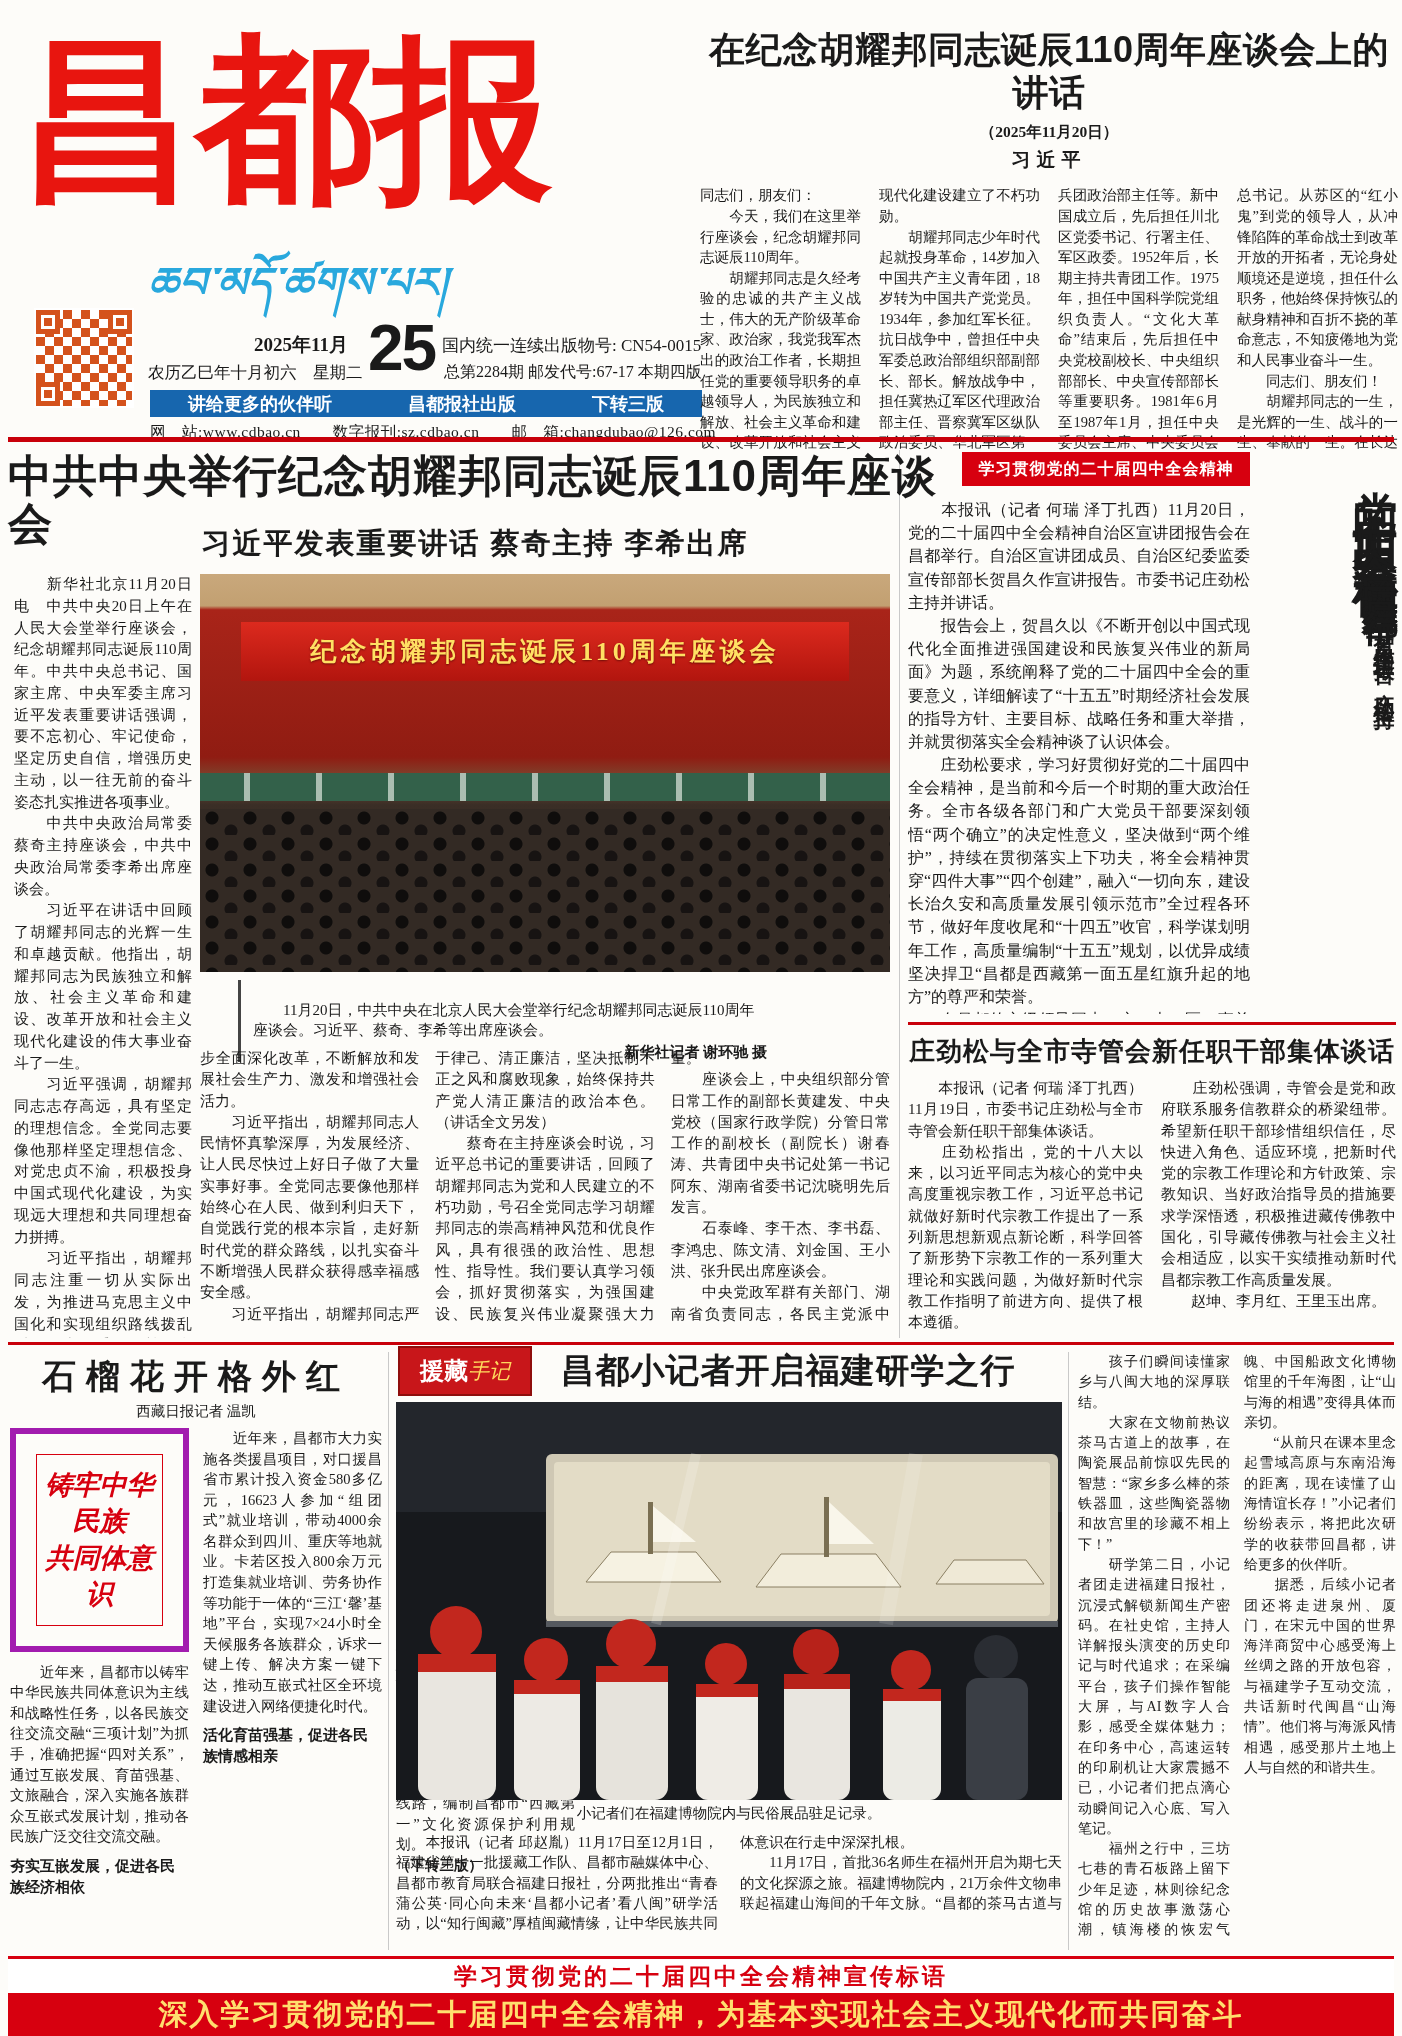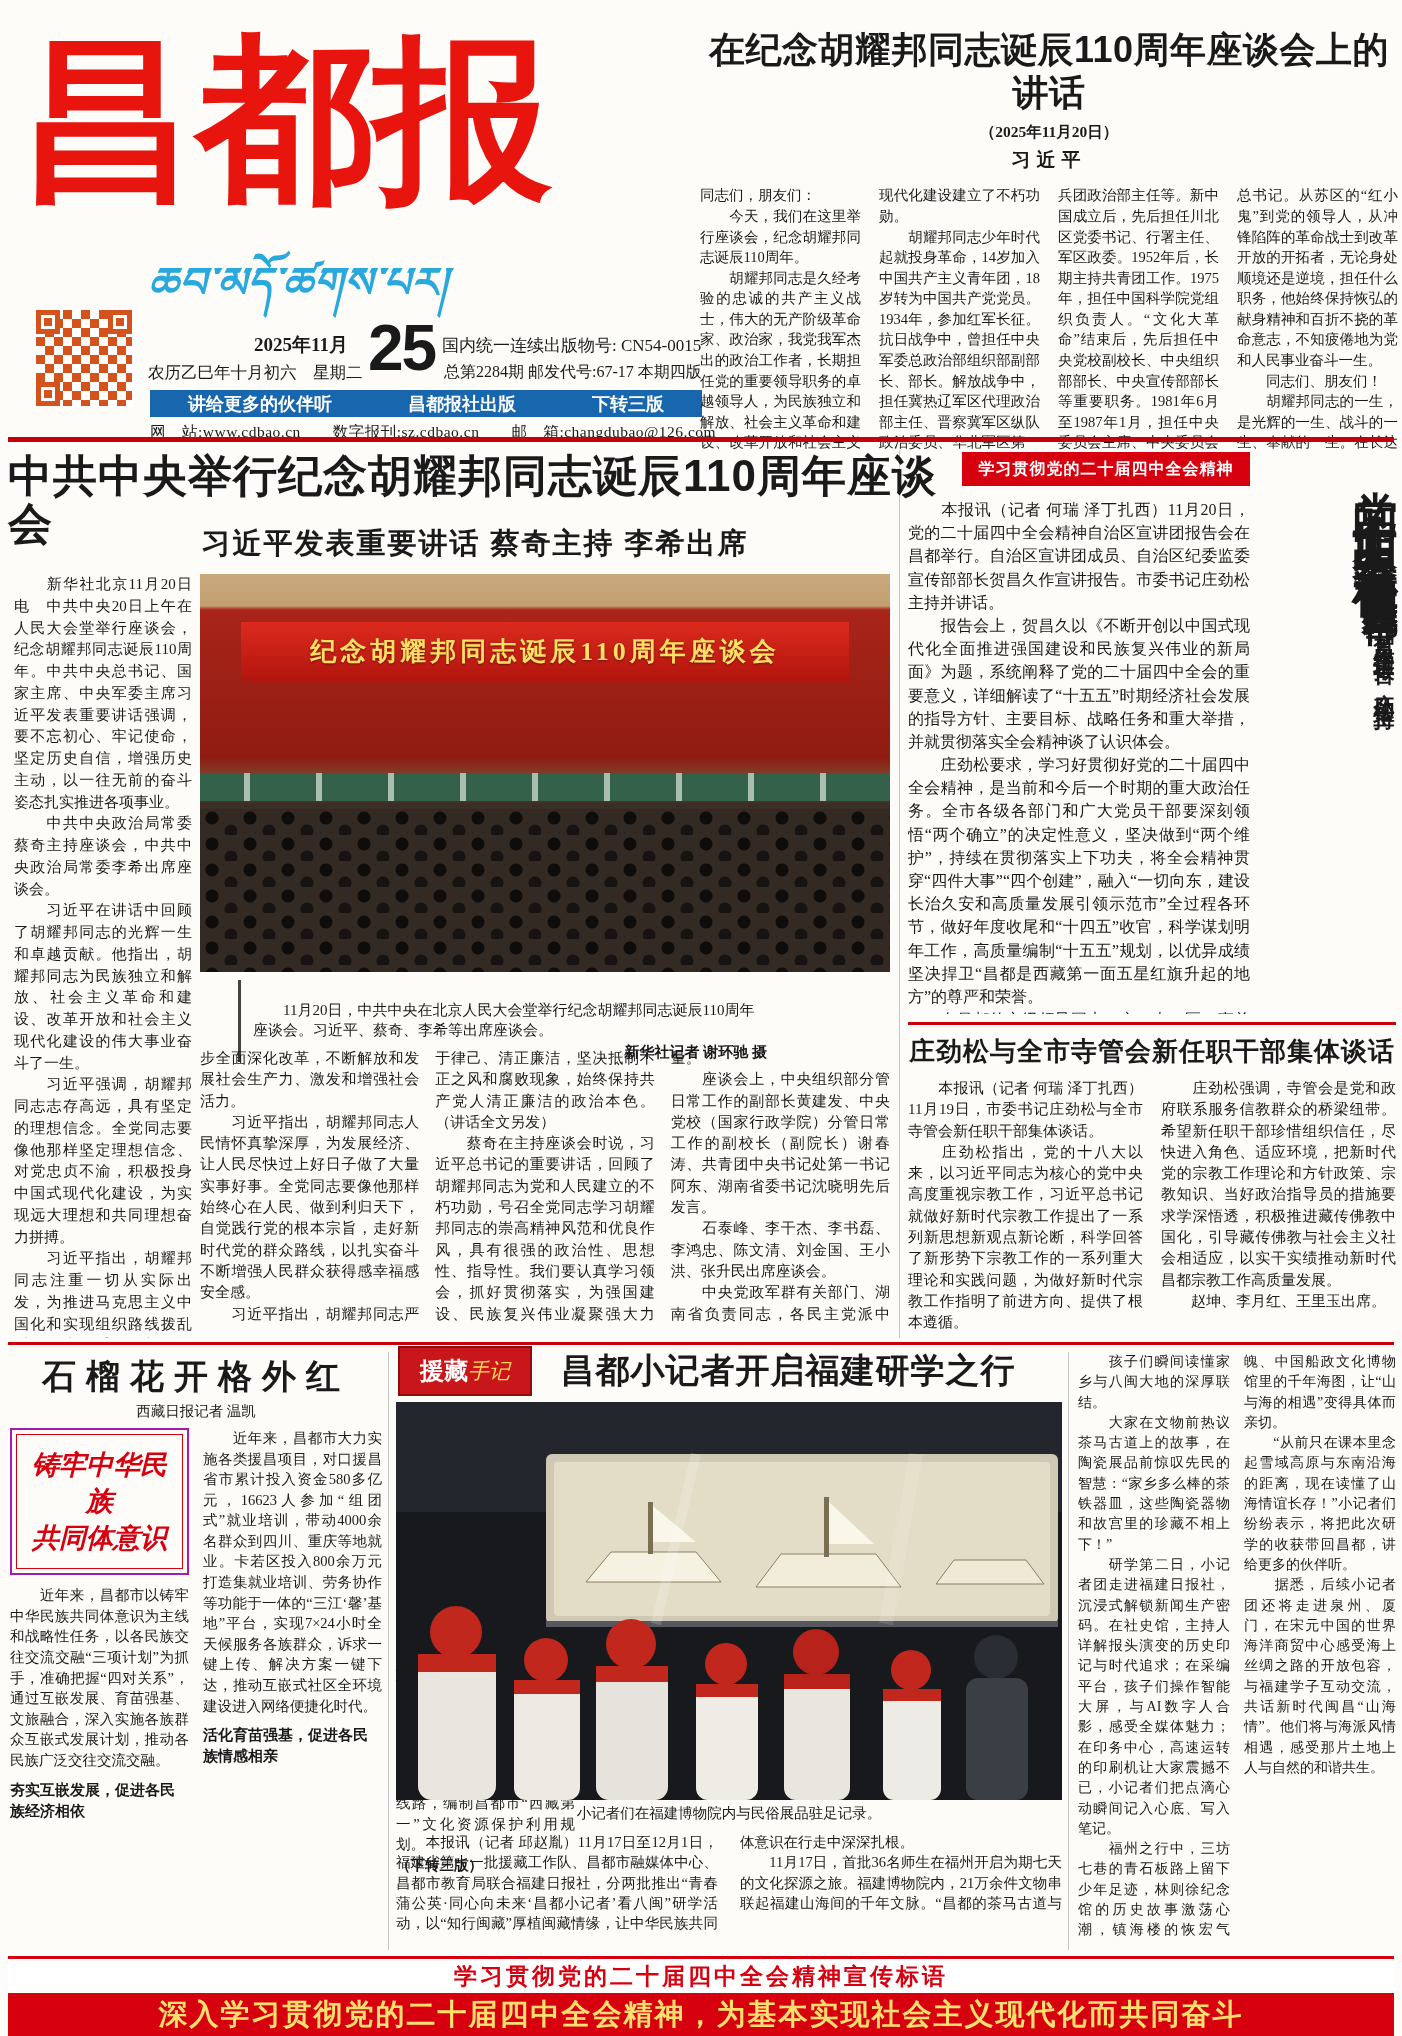--- a/index.html
+++ b/index.html
@@ -79,21 +79,21 @@
   #talk-headline{left:908px;top:1034px;width:488px;text-align:center;font-size:26px;font-weight:900;letter-spacing:1px;}
   #talk-body{left:908px;top:1078px;width:488px;height:260px;column-count:2;column-gap:18px;column-fill:auto;
     font-size:15px;line-height:1.42;}
 
   
   #pom-headline{left:10px;top:1354px;width:372px;text-align:center;font-size:34px;font-weight:900;
     letter-spacing:10px;font-family:"Liberation Serif",serif;}
   #pom-byline{left:10px;top:1402px;width:372px;text-align:center;font-size:14.5px;}
   #pom-cols{left:10px;top:1428px;width:372px;height:522px;column-count:2;column-gap:14px;column-fill:auto;
     font-size:14.5px;line-height:1.42;}
-  #zl-box{border:2px solid #a21caf;padding:4px;margin-bottom:10px;break-inside:avoid;}
+  #zl-box{border:6px solid #a21caf;padding:20px;margin-bottom:10px;break-inside:avoid;}
   #zl-box .inner{border:1px solid #d7000f;padding:12px 6px;text-align:center;color:#d7000f;
     font-size:27px;font-weight:bold;line-height:1.35;font-family:"DejaVu Serif",serif;font-style:italic;}
   .pom-sub{font-family:"Liberation Sans",sans-serif;font-weight:bold;font-size:15px;margin:8px 0 6px;}
   #pom-cols p{margin:0;}
   .jump{font-weight:bold;}
 
   
   #jr-badge{left:398px;top:1346px;width:130px;height:46px;background:#c8161a;color:#fff;display:flex;
     align-items:center;justify-content:center;border:2px solid #8e0d0c;}
   #jr-badge .b-main{font-size:24px;font-weight:900;font-family:"Liberation Sans",sans-serif;}

